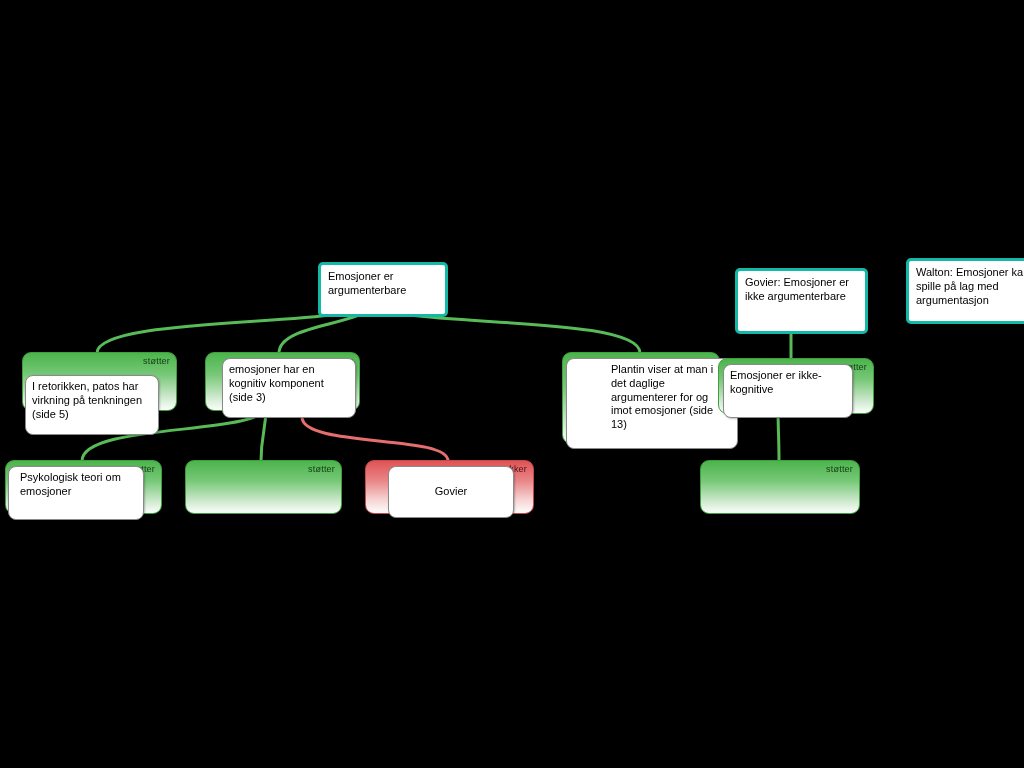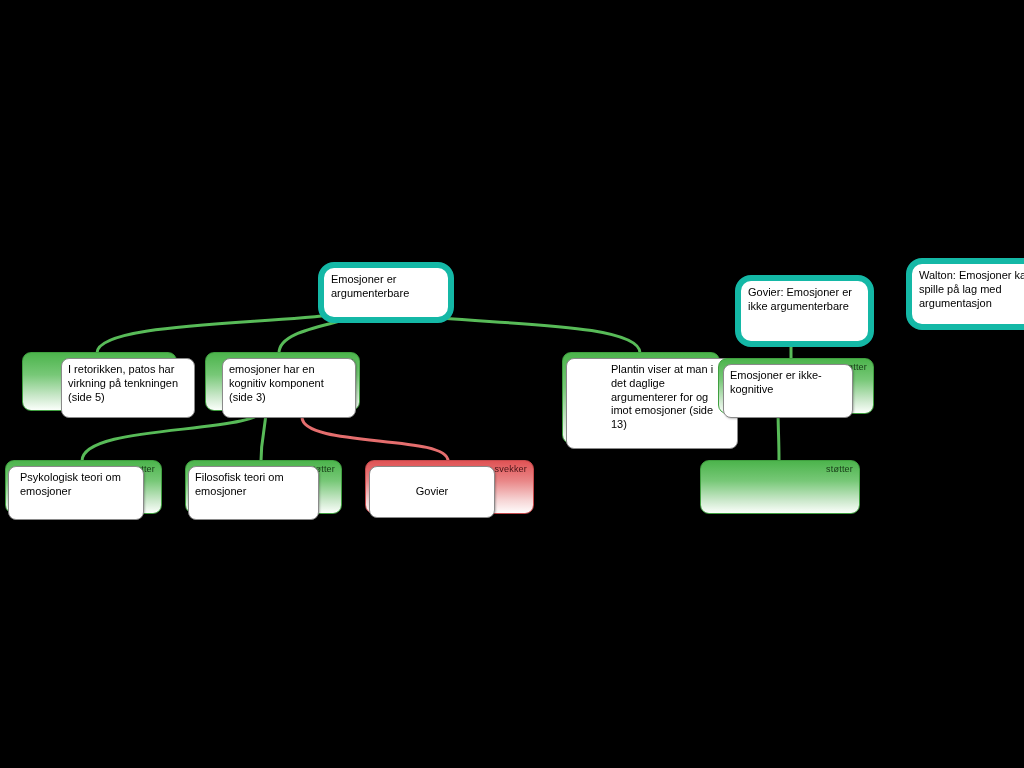--- a/index.html
+++ b/index.html
@@ -15,22 +15,22 @@
     overflow: hidden;
   }
   .connector-layer { position: absolute; left: 0; top: 0; z-index: 1; }
   .support-line { stroke: #58bb58; stroke-width: 3; fill: none; stroke-linecap: round; }
   .attack-line  { stroke: #e56e6e; stroke-width: 3; fill: none; stroke-linecap: round; }
 
   .node { position: absolute; z-index: 2; }
 
   .claim {
     background: #fff;
-    border: 6px solid #14b8a6;
-    border-radius: 16px;
+    border: 3px solid #14b8a6;
+    border-radius: 5px;
     padding: 5px 7px;
     font-size: 11px;
     line-height: 1.25;
     color: #000;
   }
 
   .reason { border-radius: 9px; }
   .reason.support {
     background: linear-gradient(180deg, #4cb44c 0%, #77c877 38%, #c9e7c9 75%, #fbfffb 100%);
     border: 1px solid #3f9f3f;
@@ -82,31 +82,31 @@
     <path class="support-line" d="M266,406 C266,432 261,434 261,461"></path>
     <path class="support-line" d="M778,406 C778,428 779,438 779,461"></path>
     <path class="attack-line" d="M448,461 C448,434 302,448 302,417"></path>
     <path class="attack-line" d="M288,415 L316,415"></path>
   </svg>
 
   <div class="node claim" style="left:318px; top:262px; width:110px; min-height:39px;">
     <span>Emosjoner er argumenterbare</span>
   </div>
 
-  <div class="node claim" style="left:735px; top:275px; width:113px; min-height:50px;">
+  <div class="node claim" style="left:735px; top:268px; width:113px; min-height:50px;">
     <span>Govier: Emosjoner er ikke argumenterbare</span>
   </div>
 
   <div class="node claim" style="left:906px; top:258px; width:118px; min-height:50px;">
     <span>Walton: Emosjoner kan spille på lag med argumentasjon</span>
   </div>
 
   <div class="node reason support" style="left:22px; top:352px; width:153px; height:57px;">
     <span class="tag">støtter</span>
-    <div class="card" style="left:2px; top:5px; width:120px; height:50px;margin-left:36px;">
+    <div class="card" style="left:2px; top:22px; width:120px; height:50px;">
       <span>I retorikken, patos har virkning på tenkningen (side 5)</span>
     </div>
   </div>
 
   <div class="node reason support" style="left:205px; top:352px; width:153px; height:57px;">
     <span class="tag">støtter</span>
     <div class="card" style="left:16px; top:5px; width:120px; height:50px;">
       <span>emosjoner har en kognitiv komponent (side 3)</span>
     </div>
   </div>
@@ -127,28 +127,25 @@
 
   <div class="node reason support" style="left:5px; top:460px; width:155px; height:52px;">
     <span class="tag">støtter</span>
     <div class="card" style="left:2px; top:5px; width:117px; height:44px;padding-left:11px;">
       <span>Psykologisk teori om emosjoner</span>
     </div>
   </div>
 
   <div class="node reason support" style="left:185px; top:460px; width:155px; height:52px;">
     <span class="tag">støtter</span>
-    <div class="card" style="left:2px; top:5px; width:117px; height:44px;">
-      <span>Filosofisk teori om emosjoner</span>
-    </div>
   </div>
 
   <div class="node reason attack" style="left:365px; top:460px; width:167px; height:52px;">
     <span class="tag">svekker</span>
-    <div class="card centered" style="left:3px; top:5px; width:112px; height:42px;">
+    <div class="card centered" style="left:22px; top:5px; width:112px; height:42px;">
       <span>Govier</span>
     </div>
   </div>
 
   <div class="node reason support" style="left:700px; top:460px; width:158px; height:52px;">
     <span class="tag">støtter</span>
   </div>
 
 </div>
 

